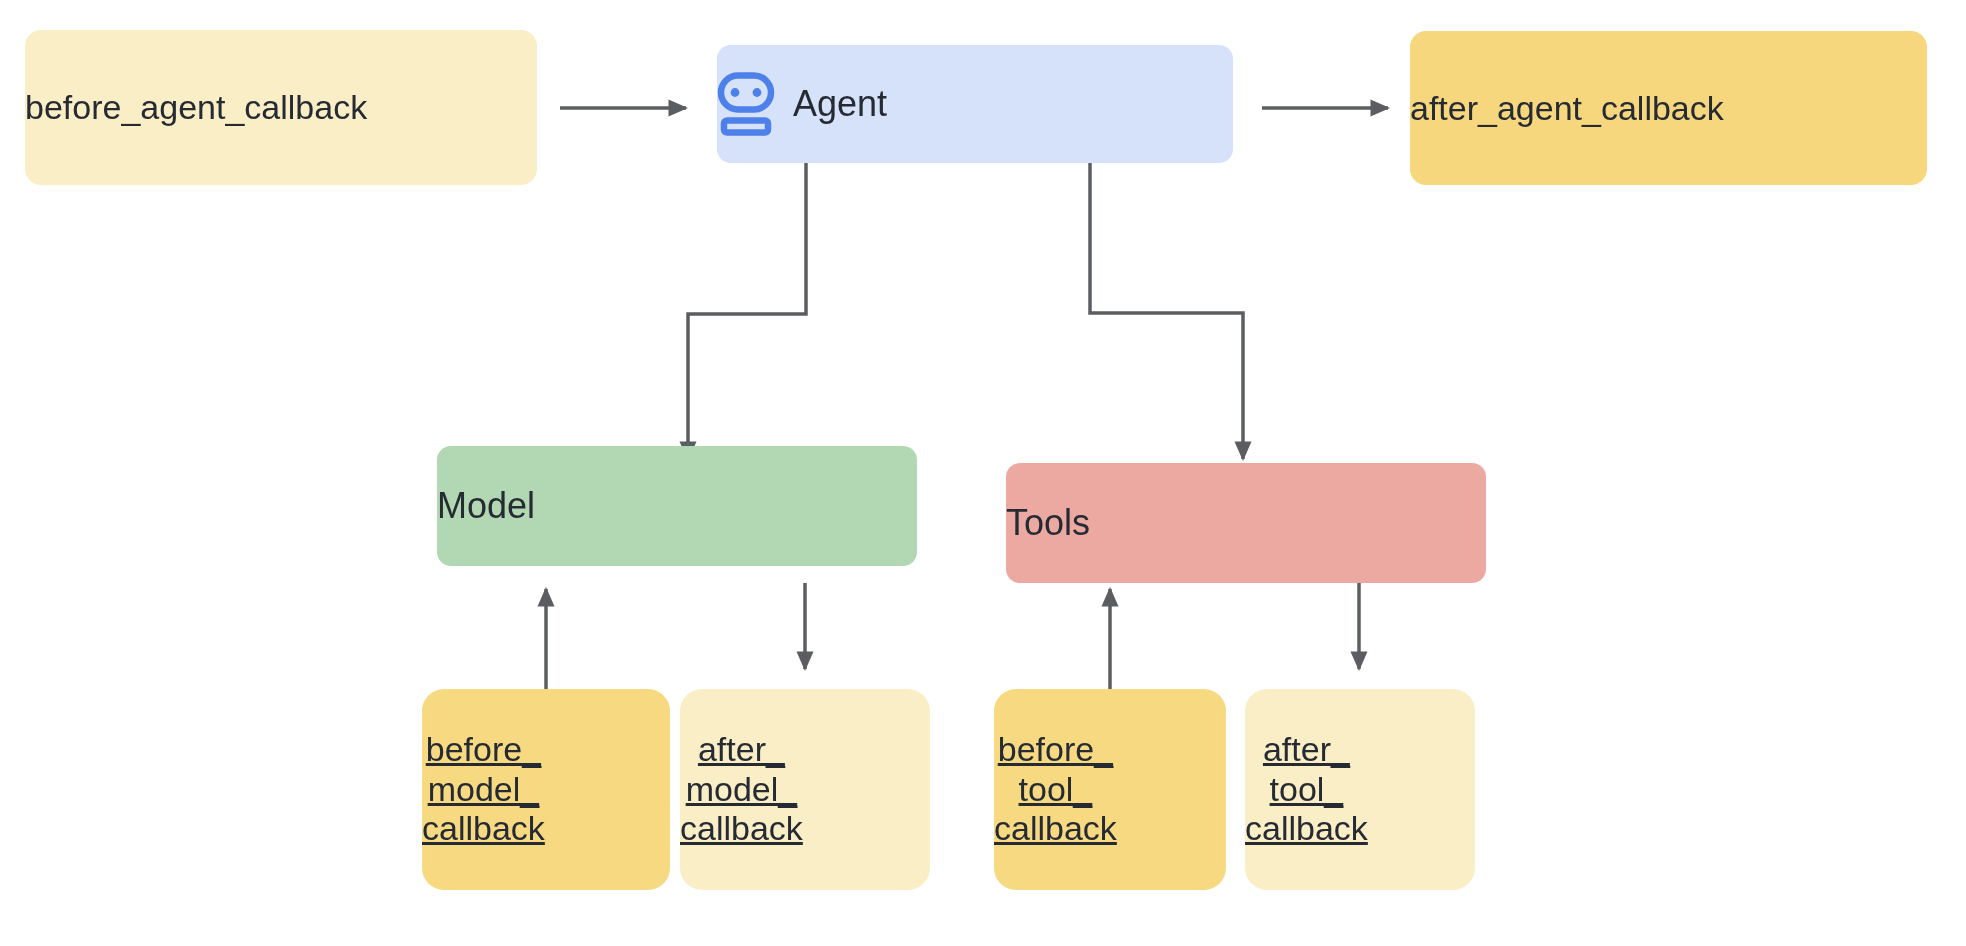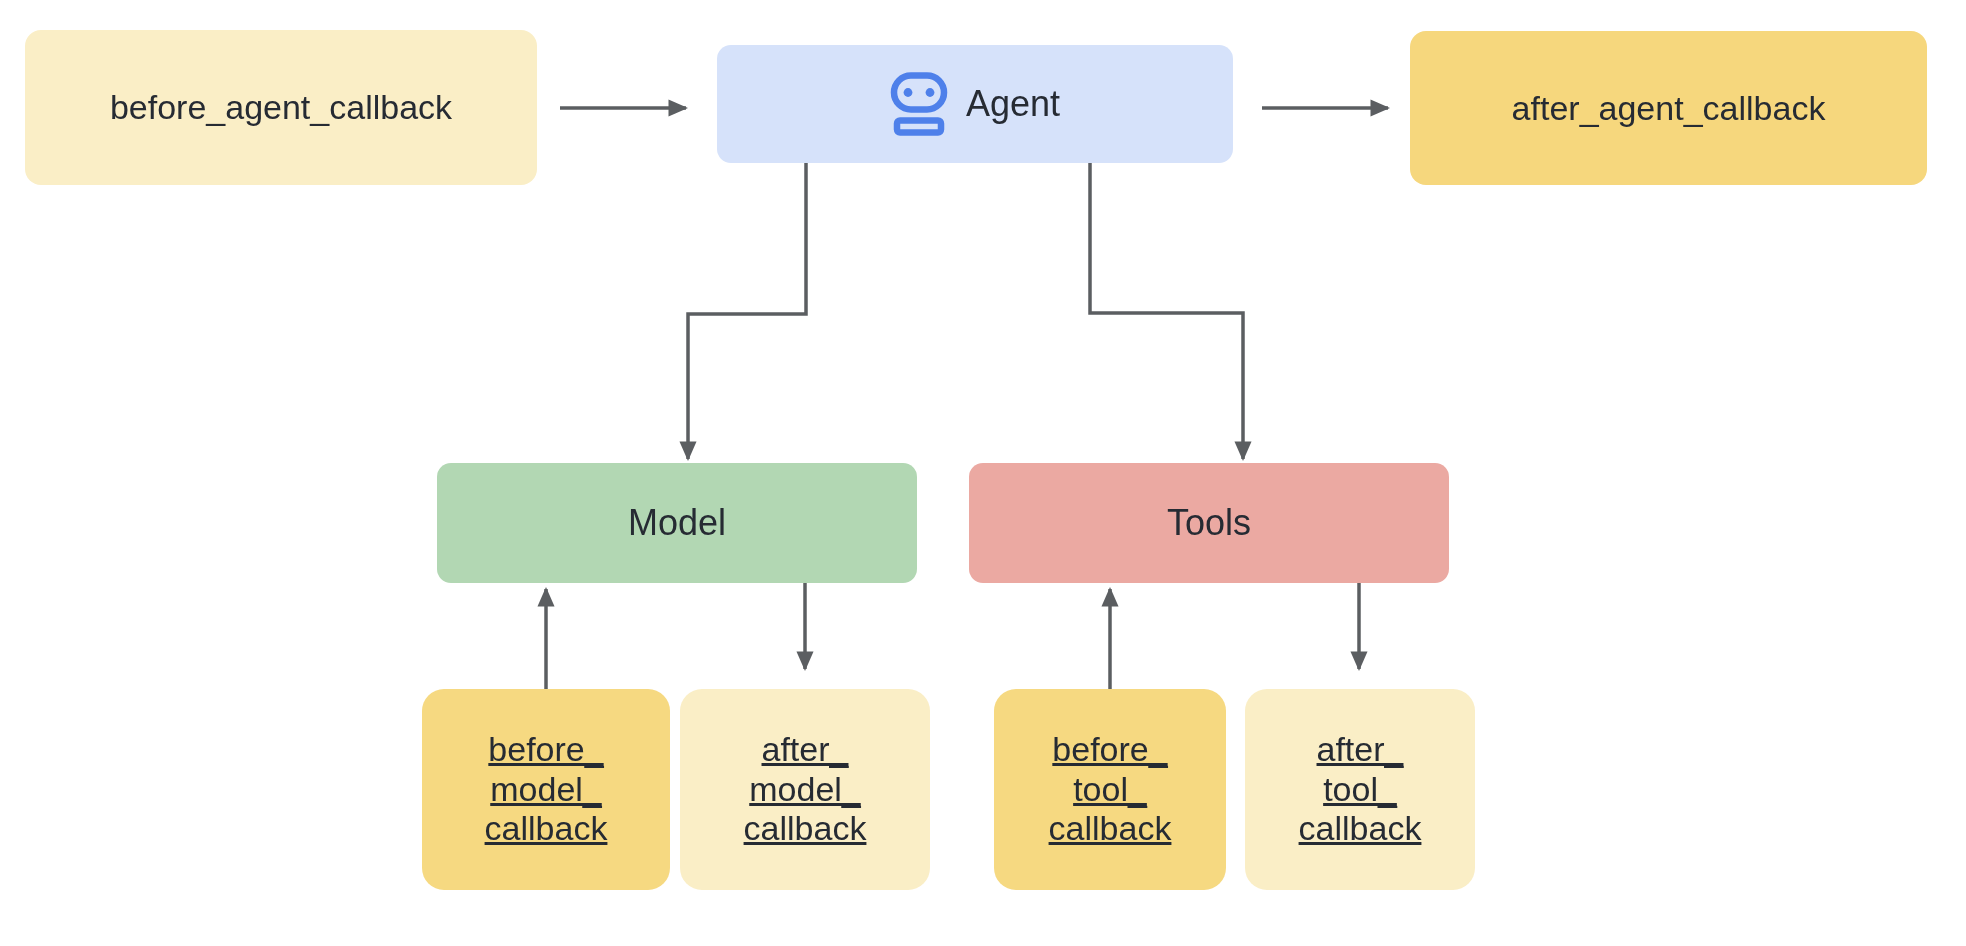--- a/index.html
+++ b/index.html
@@ -19,32 +19,31 @@
   }
   .edges path.edge {
     fill: none;
     stroke-width: 3.5px;
     stroke-linejoin: miter;
   }
   .node {
     position: absolute;
     display: flex;
     align-items: center;
-    justify-content: center;
     text-align: center;
     box-sizing: border-box;
   }
   .node .label { white-space: pre-line; }
   
   #n-before-agent { left: 25px;  top: 30px; width: 512px; height: 155px; border-radius: 16px; font-size: 34px; }
   #n-agent        { left: 717px; top: 45px; width: 516px; height: 118px; border-radius: 14px; font-size: 36px; gap: 18px; }
   #n-after-agent  { left: 1410px; top: 31px; width: 517px; height: 154px; border-radius: 16px; font-size: 34px; }
   
-  #n-model { left: 437px;  top: 463px; width: 480px; height: 120px; border-radius: 14px; font-size: 36px; }
-  #n-tools { left: 969px; top: 463px; width: 480px; height: 120px; border-radius: 14px; font-size: 36px; }
+  #n-model { left: 437px;  top: 446px; width: 480px; height: 120px; border-radius: 14px; font-size: 36px; }
+  #n-tools { left: 1006px; top: 463px; width: 480px; height: 120px; border-radius: 14px; font-size: 36px; }
   
   .cb {
     border-radius: 22px;
     font-size: 34px;
     line-height: 1.16;
     text-decoration: underline;
   }
   #n-before-model { left: 422px;  top: 689px; width: 248px; height: 201px; }
   #n-after-model  { left: 680px;  top: 689px; width: 250px; height: 201px; }
   #n-before-tool  { left: 994px;  top: 689px; width: 232px; height: 201px; }

